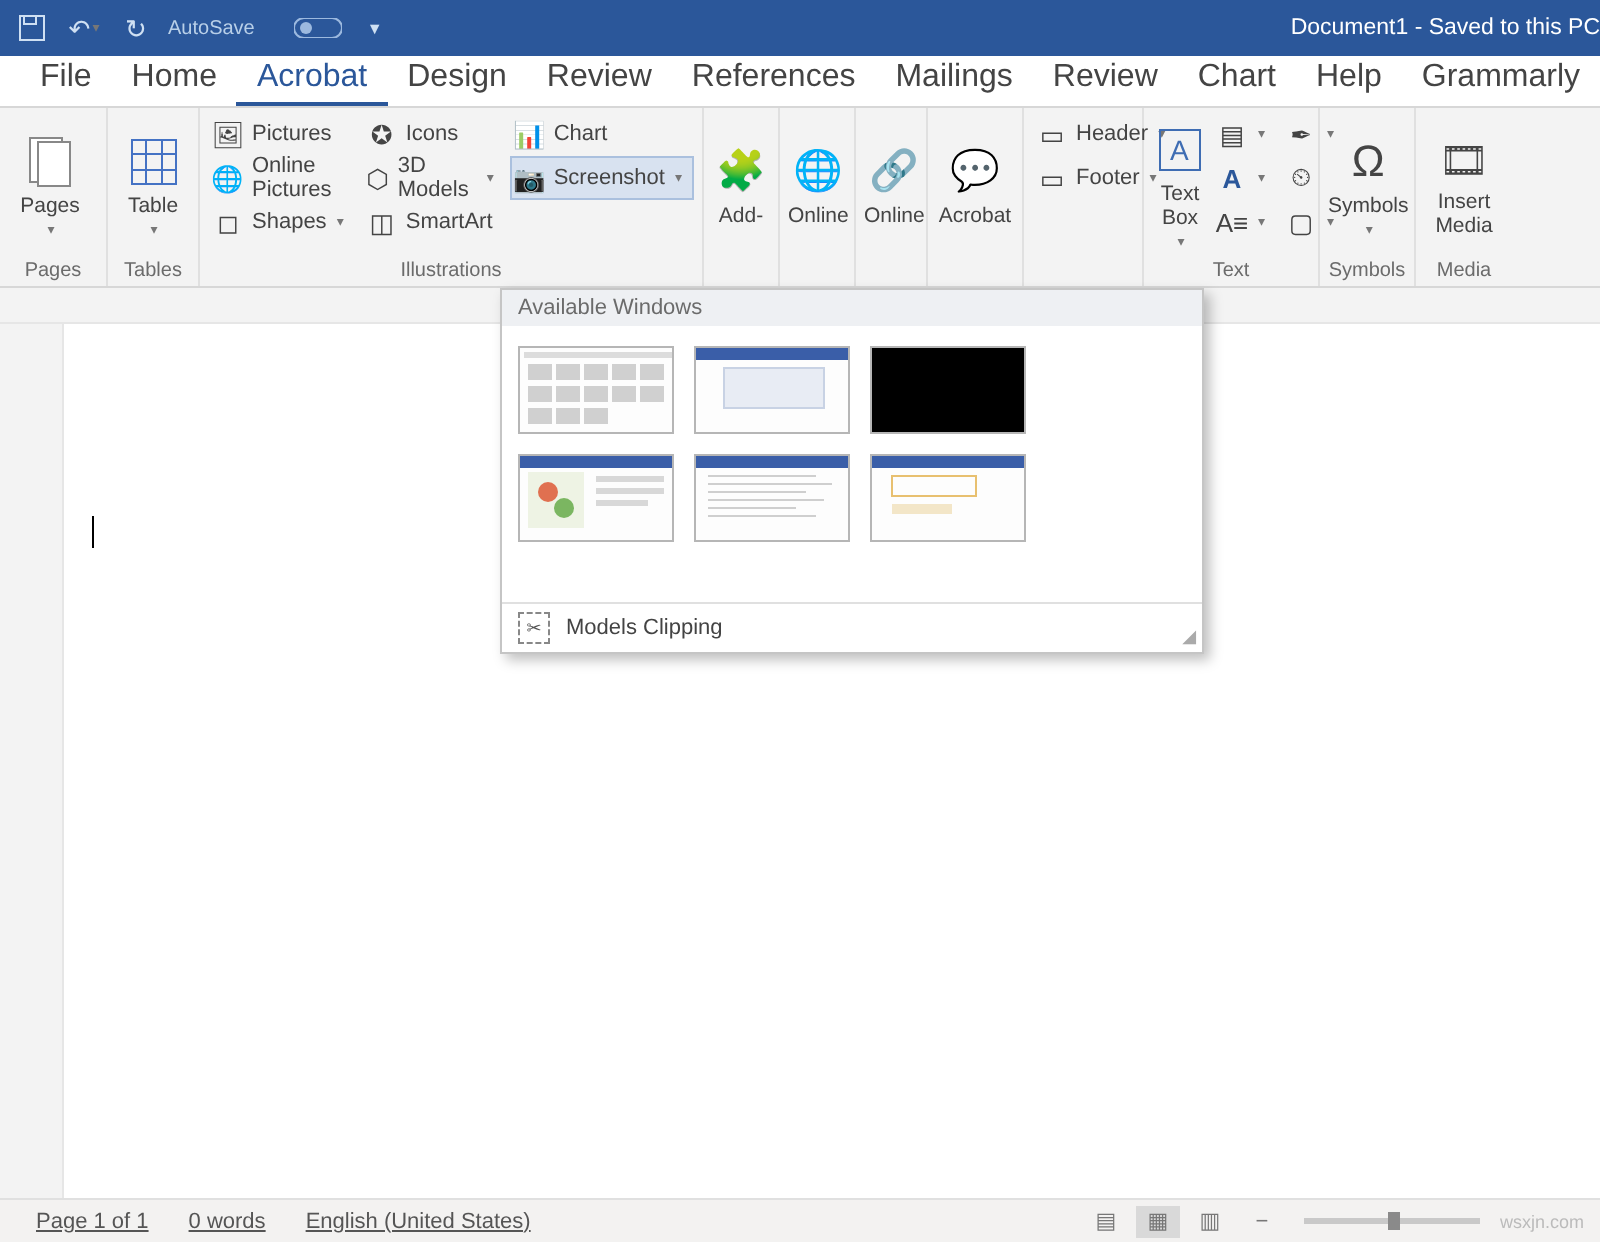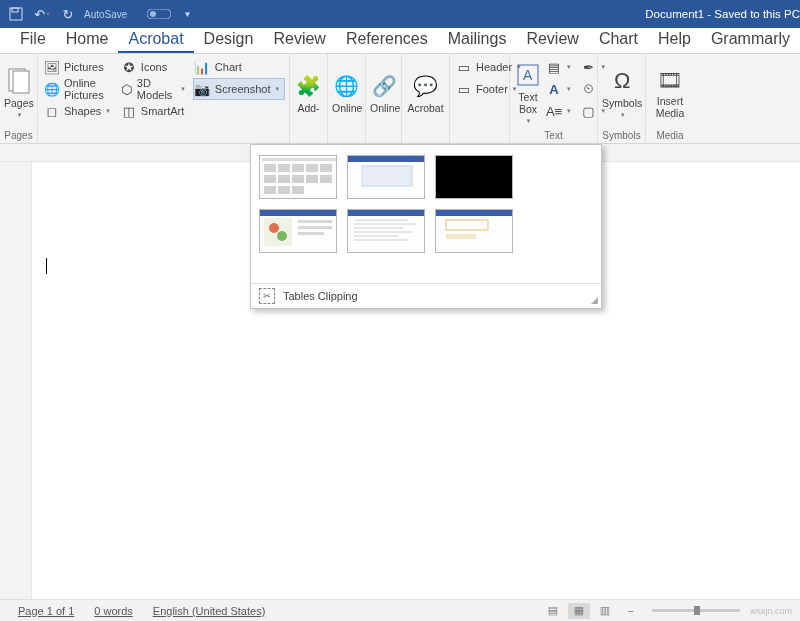--- a/index.html
+++ b/index.html
@@ -97,36 +97,54 @@
         <span>💡</span>
         <span>Tell me</span>
       </div>
     <div class="mini-box">⇪</div>
     <div class="mini-box">💬</div>
   </div>
 </div>
 
 <div class="ribbon">
 
-  <div class="group" style="width:38px">
+  <div class="group" style="width:54px">
     <div class="group-body">
         <div class="big">
           <div class="ico">
             <svg width="22" height="26">
               <rect x="1" y="1" width="16" height="22" fill="#fff" stroke="#888"></rect>
               <rect x="5" y="3" width="16" height="22" fill="#fff" stroke="#888"></rect>
             </svg>
           </div>
           <span>Pages</span>
           <span class="car">▾</span>
         </div>
       </div>
     <div class="group-label">Pages</div>
   </div>
 
+  <div class="group" style="width:46px">
+    <div class="group-body">
+        <div class="big">
+          <div class="ico">
+            <svg width="24" height="24">
+              <rect x="1" y="1" width="22" height="22" fill="none" stroke="#4472c4"></rect>
+              <line x1="1" y1="8" x2="23" y2="8" stroke="#4472c4"></line>
+              <line x1="1" y1="16" x2="23" y2="16" stroke="#4472c4"></line>
+              <line x1="8" y1="1" x2="8" y2="23" stroke="#4472c4"></line>
+              <line x1="16" y1="1" x2="16" y2="23" stroke="#4472c4"></line>
+            </svg>
+          </div>
+          <span>Table</span>
+          <span class="car">▾</span>
+        </div>
+      </div>
+    <div class="group-label">Tables</div>
+  </div>
 
   <div class="group" style="width:252px">
     <div class="group-body">
       <div class="stk">
         <div class="cmd">
             <span class="ico">🖼</span>
             <span>Pictures</span>
           </div>
         <div class="cmd">
             <span class="ico">🌐</span>
@@ -159,20 +177,21 @@
             <span>Chart</span>
           </div>
         <div class="cmd open">
             <span class="ico">📷</span>
             <span>Screenshot</span>
             <span class="car">▾</span>
           </div>
         <div class="cmd" style="visibility:hidden">x</div>
       </div>
     </div>
+    <div class="group-label">Illustrations</div>
   </div>
 
   <div class="group" style="width:38px">
     <div class="group-body">
         <div class="big">
           <div class="ico">🧩</div>
           <span>Add-</span>
         </div>
       </div>
       <div class="group-label">&nbsp;</div>
@@ -287,20 +306,21 @@
 
 <div class="ruler"></div>
 
 <div class="doc">
   <div class="doc-left"></div>
   <div class="page">
     <div class="cursor"></div>
   </div>
 
   <div class="dropdown" style="top:-18px">
+    <div class="dd-hdr">Available Windows</div>
     <div class="dd-grid">
       <div class="thumb">
           <div class="body">
             <svg width="78" height="44">
               <rect x="2" y="2" width="74" height="3" fill="#dcdcdc"></rect>
               <g fill="#d0d0d0">
                 <rect x="4" y="8" width="12" height="8"></rect>
                 <rect x="18" y="8" width="12" height="8"></rect>
                 <rect x="32" y="8" width="12" height="8"></rect>
                 <rect x="46" y="8" width="12" height="8"></rect>
@@ -360,21 +380,21 @@
             <svg width="78" height="38">
               <rect x="10" y="10" width="42" height="10" fill="none" stroke="#e8c070"></rect>
               <rect x="10" y="24" width="30" height="5" fill="#f3e6c8"></rect>
             </svg>
           </div>
         </div>
     </div>
     <div class="dd-sep"></div>
     <div class="dd-item">
       <span class="ico">✂</span>
-      <span>Tables Clipping</span>
+      <span>Models Clipping</span>
     </div>
     <div class="dd-res">◢</div>
   </div>
 </div>
 
 <div class="status">
   <div class="seg">Page 1 of 1</div>
   <div class="seg">0 words</div>
   <div class="seg">English (United States)</div>
   <div class="status-right">

